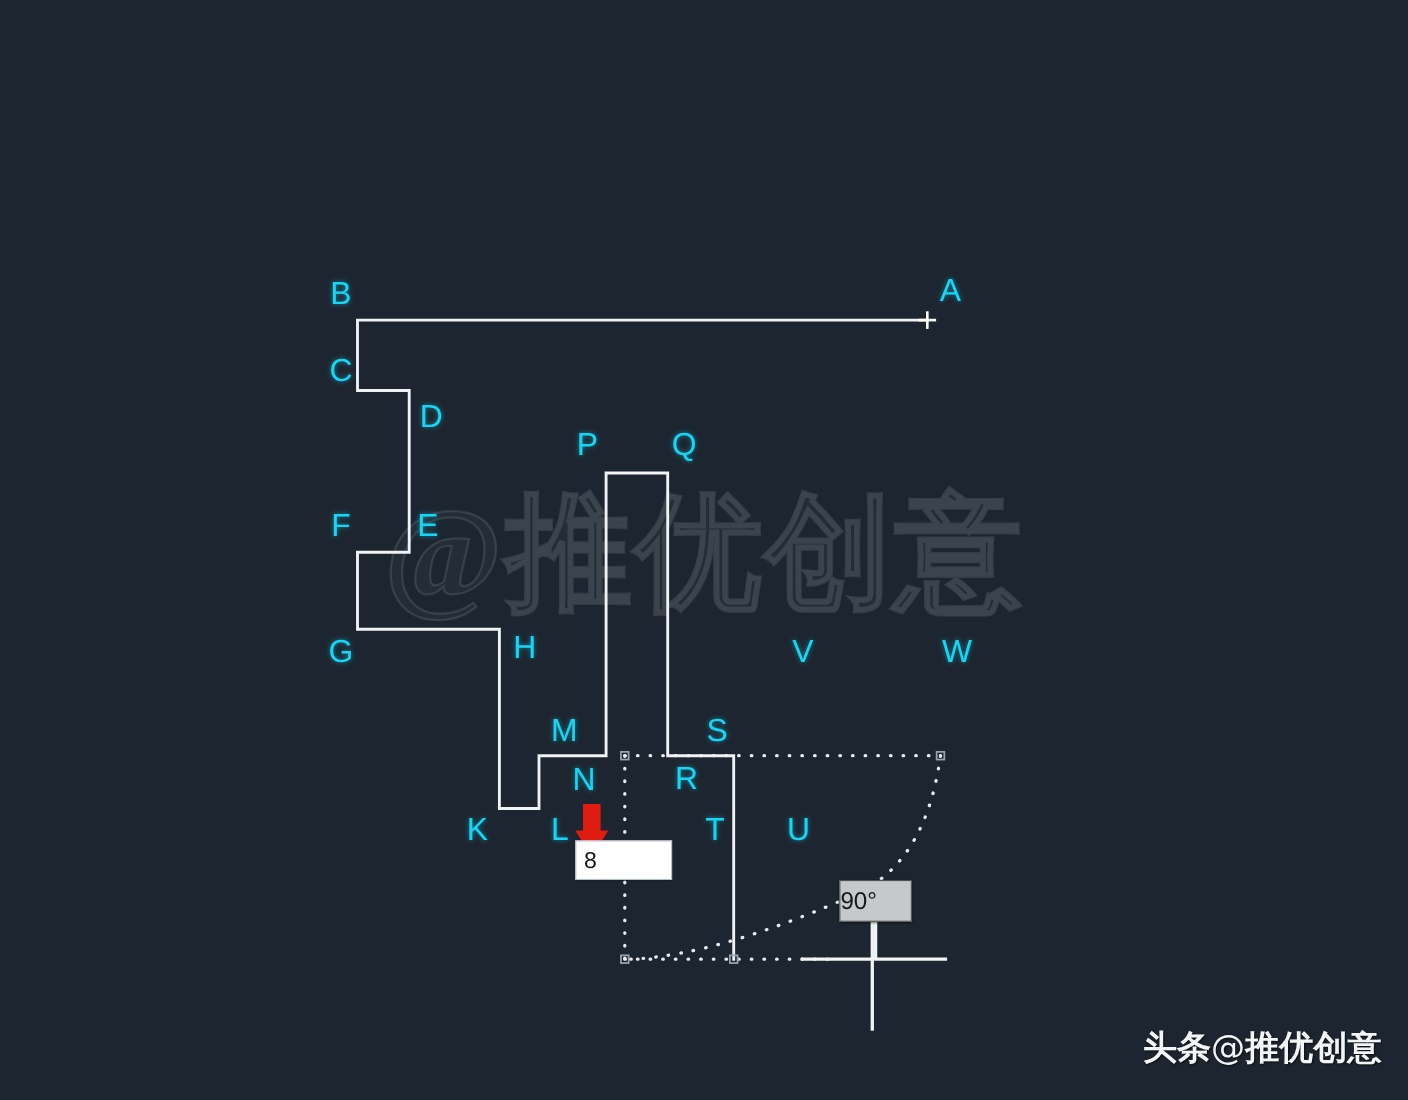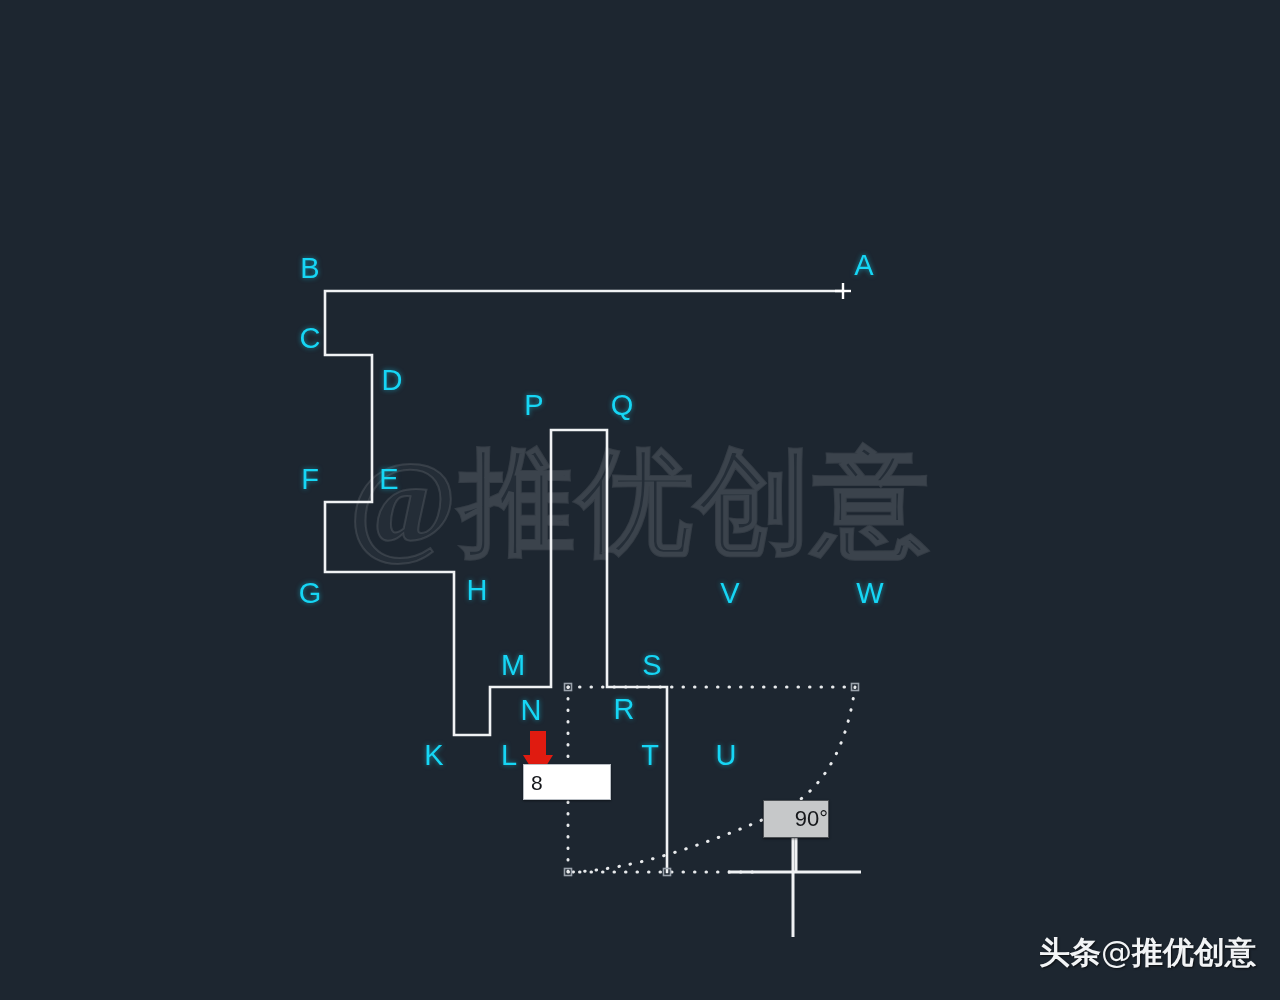--- a/index.html
+++ b/index.html
@@ -102,23 +102,22 @@
     position: absolute;
     left: 763px;
     top: 800px;
     width: 66px;
     height: 38px;
     background: #c6c8c9;
     border: 1px solid #4d5155;
     box-sizing: border-box;
     display: flex;
     align-items: center;
-    justify-content: flex-end;
+    justify-content: flex-start;
     box-shadow: 0 1px 2px rgba(0,0,0,0.5);
-    padding-left: 29px;
   }
   #angle-tooltip-value {
     font-family: "Liberation Sans", sans-serif;
     font-size: 22px;
     color: #16181b;
     line-height: 1;
   }
 </style>
 </head>
 <body>

